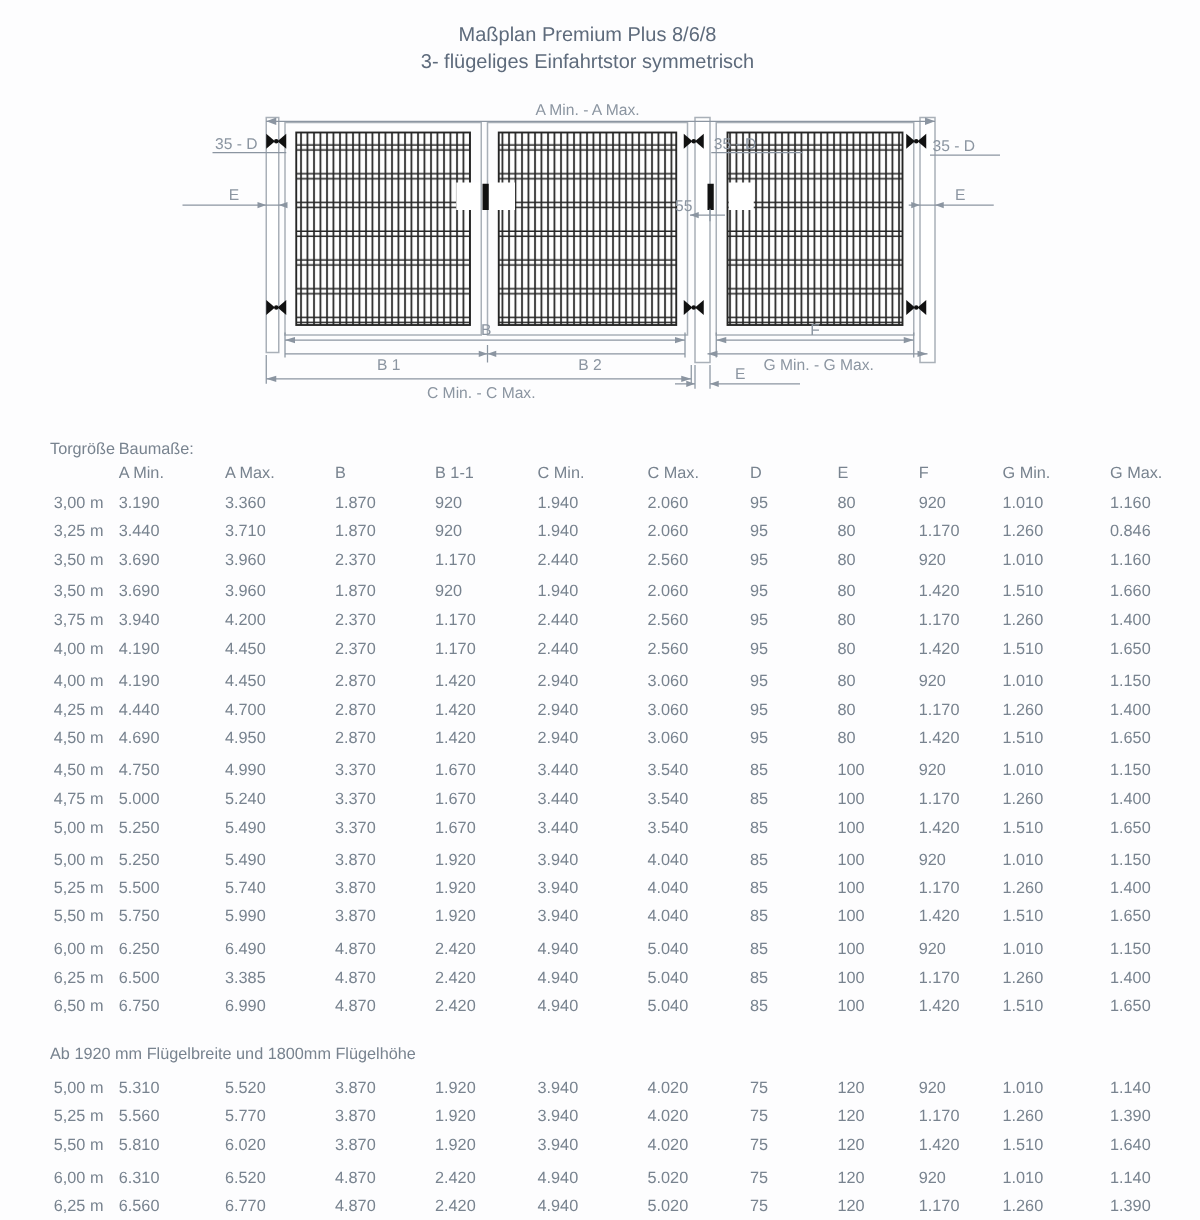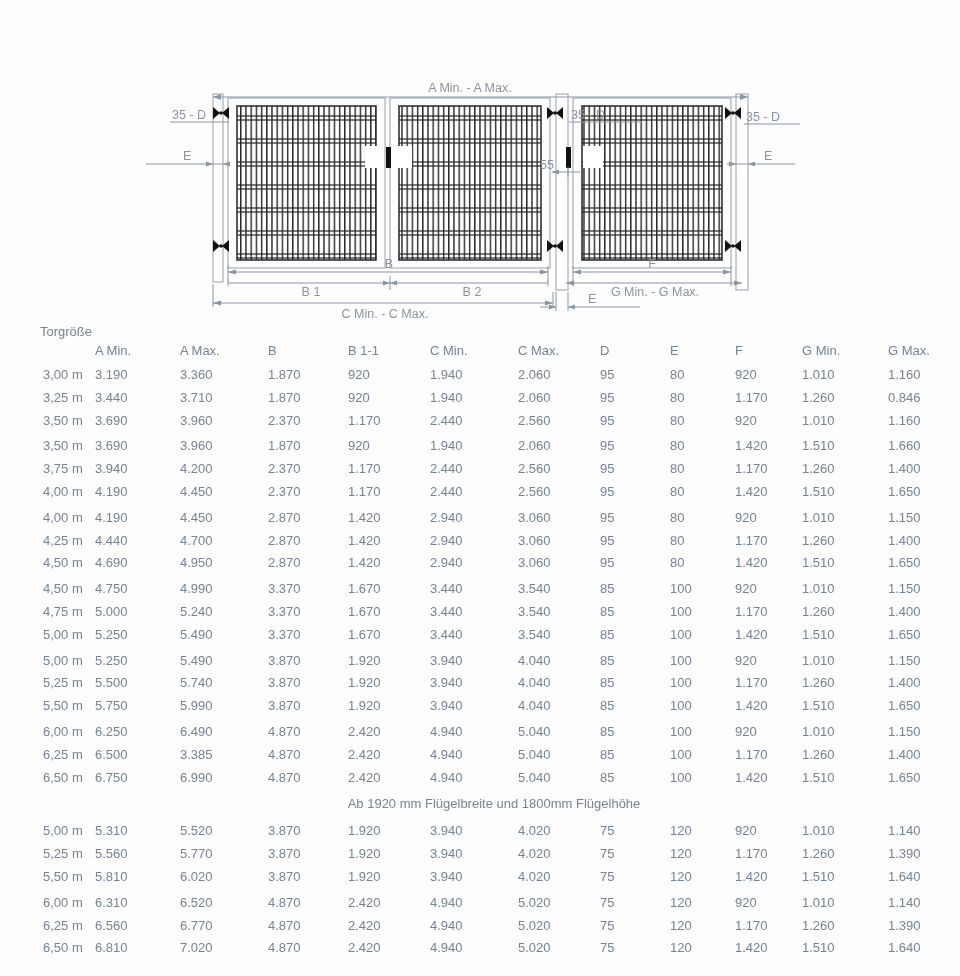--- a/index.html
+++ b/index.html
@@ -8,34 +8,38 @@
   
   #title{position:absolute;top:18px;left:0;width:940px;text-align:center;color:#5e6b7c;}
   #title .t1{font-size:16px;line-height:21px;}
   #title .t2{font-size:16px;line-height:21px;}
   
   #drawing{position:absolute;top:0;left:0;}
   .dlabel{font-family:"Liberation Sans","DejaVu Sans",sans-serif;font-size:12.5px;fill:#8b95a1;}
   
   #dimtable{position:absolute;top:322px;left:40px;width:908px;color:#78838f;font-size:13px;}
   .trow,.thead-row{display:grid;grid-template-columns:55px 85px 88px 80px 82px 88px 82px 70px 65px 67px 86px 60px;}
-  .thead-row1{height:19px;line-height:19px;}
+  .thead-row1{height:19px;line-height:19px;margin-top:27px;}
   .thead-row2{height:20px;line-height:20px;margin-bottom:3px;}
   .trow{height:22.8px;line-height:22.8px;}
   .trow.grp{margin-top:3px;}
   .cell{white-space:nowrap;overflow:visible;}
   .cell.size{padding-left:3px;}
-  .separator{margin-top:5px;height:20px;line-height:20px;white-space:nowrap;text-align:center;}
+  .separator{margin-top:17px;height:20px;line-height:20px;white-space:nowrap;}
   #rows-extra{margin-top:6px;}
 </style>
 </head>
 <body>
 
 <div id="page">
 
+  <div id="title">
+    <div class="t1">Maßplan Premium Plus 8/6/8</div>
+    <div class="t2">3- flügeliges Einfahrtstor symmetrisch</div>
+  </div>
 
   <svg id="drawing" width="960" height="322" viewBox="0 0 960 322">
     <defs>
       <pattern id="mesh" width="5.2" height="23" patternUnits="userSpaceOnUse">
         <rect width="5.2" height="23" fill="#ffffff"></rect>
         <line x1="1.6" y1="0" x2="1.6" y2="23" stroke="#252525" stroke-width="1.4"></line>
         <line x1="0" y1="1" x2="5.2" y2="1" stroke="#252525" stroke-width="1.2"></line>
         <line x1="0" y1="5" x2="5.2" y2="5" stroke="#252525" stroke-width="1.2"></line>
       </pattern>
     </defs>
@@ -161,20 +165,21 @@
     <text class="dlabel" x="472" y="296" text-anchor="middle">B 2</text>
     <text class="dlabel" x="385" y="318" text-anchor="middle">C Min. - C Max.</text>
     <text class="dlabel" x="652" y="268" text-anchor="middle">F</text>
     <text class="dlabel" x="655" y="296" text-anchor="middle">G Min. - G Max.</text>
     <text class="dlabel" x="588" y="303">E</text>
   </svg>
 
   <div id="dimtable">
     <div class="thead-row thead-row1">
       <span class="cell">Torgröße</span>
+      <span class="cell" style="grid-column:2 / span 3;">Baumaße:</span>
     </div>
     <div class="thead-row thead-row2">
       <span class="cell"></span>
       <span class="cell">A Min.</span>
       <span class="cell">A Max.</span>
       <span class="cell">B</span>
       <span class="cell">B 1-1</span>
       <span class="cell">C Min.</span>
       <span class="cell">C Max.</span>
       <span class="cell">D</span>

